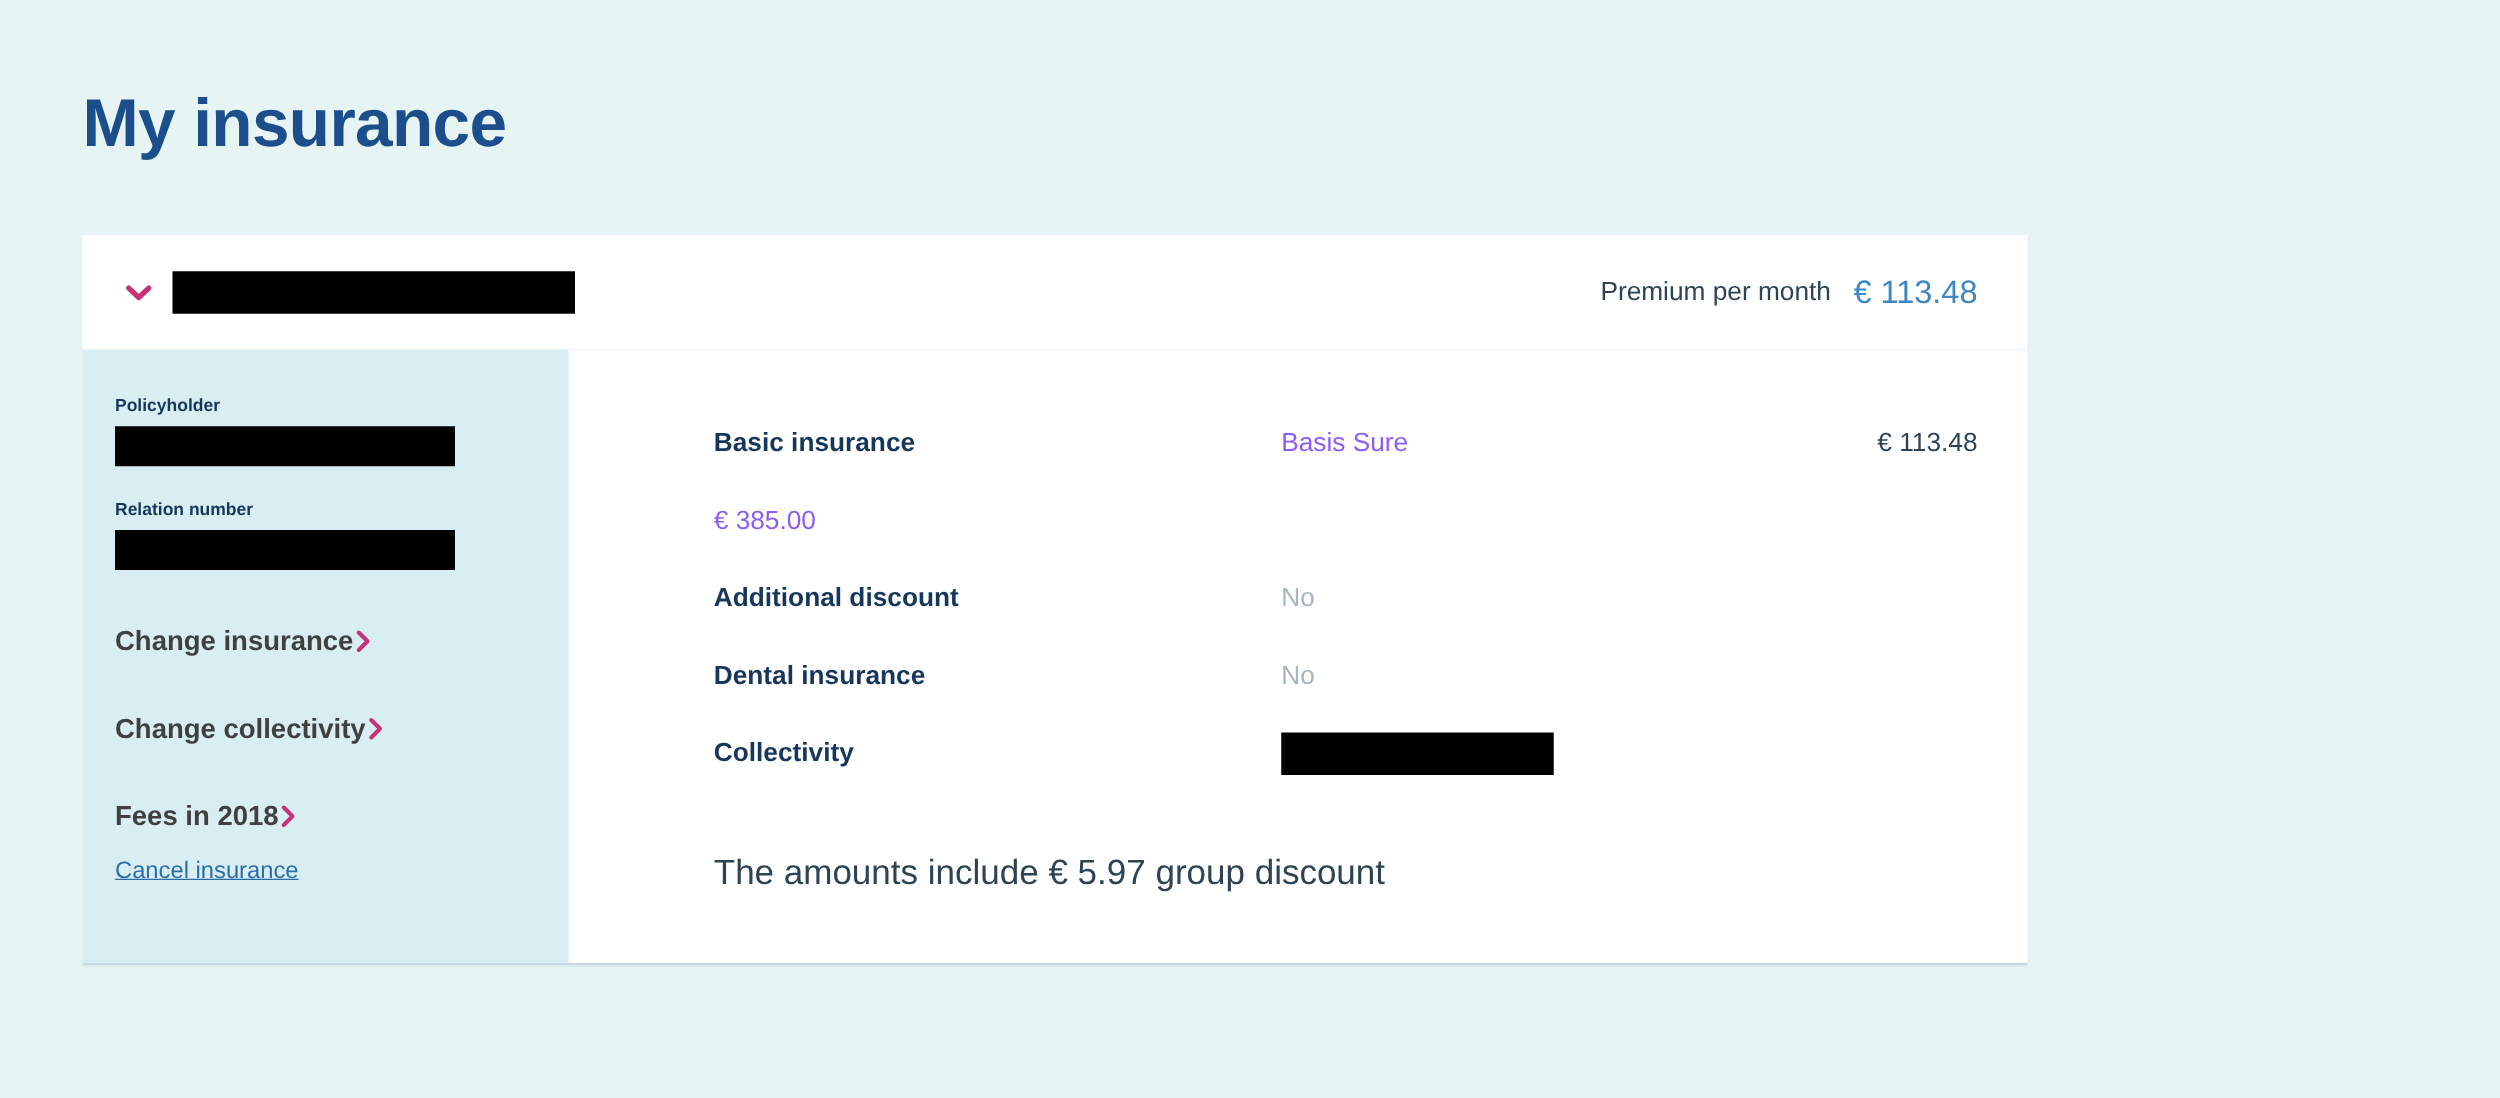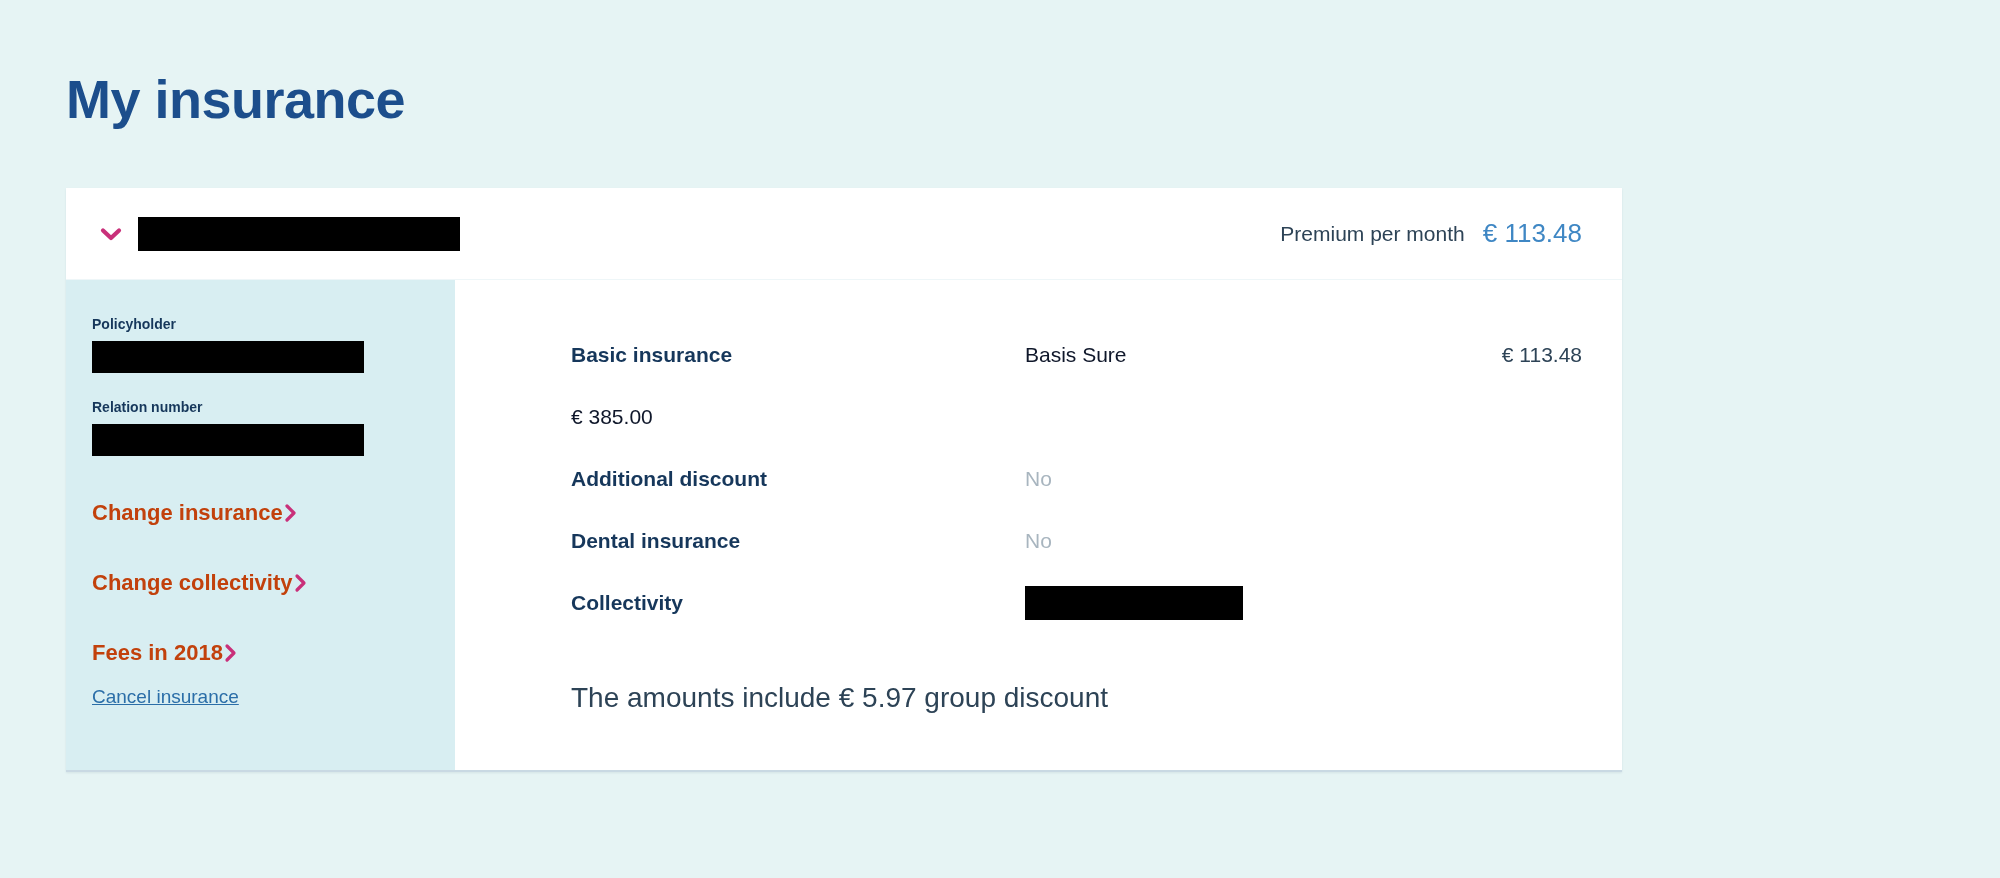--- a/index.html
+++ b/index.html
@@ -118,21 +118,21 @@
     width: 272px;
     height: 32px;
   }
 
   .side-link {
     display: flex;
     align-items: center;
     gap: 0;
     font-size: 22px;
     font-weight: bold;
-    color: #c2410c;
+    color: #404040;
     margin-top: 44px;
     cursor: pointer;
     width: max-content;
   }
 
   .chevron-right {
     width: 15px;
     height: 20px;
     display: block;
     flex: 0 0 auto;
@@ -163,21 +163,21 @@
   .row-label {
     flex: 0 0 454px;
     font-size: 21px;
     font-weight: bold;
     color: #16375b;
   }
 
   .row-value {
     flex: 1 1 auto;
     font-size: 21px;
-    color: #0f172a;
+    color: #8b5cf6;
   }
 
   .row-value.muted { color: #a8b5bf; }
 
   .row-amount {
     flex: 0 0 auto;
     font-size: 21px;
     color: #2d4356;
     text-align: right;
     min-width: 120px;

